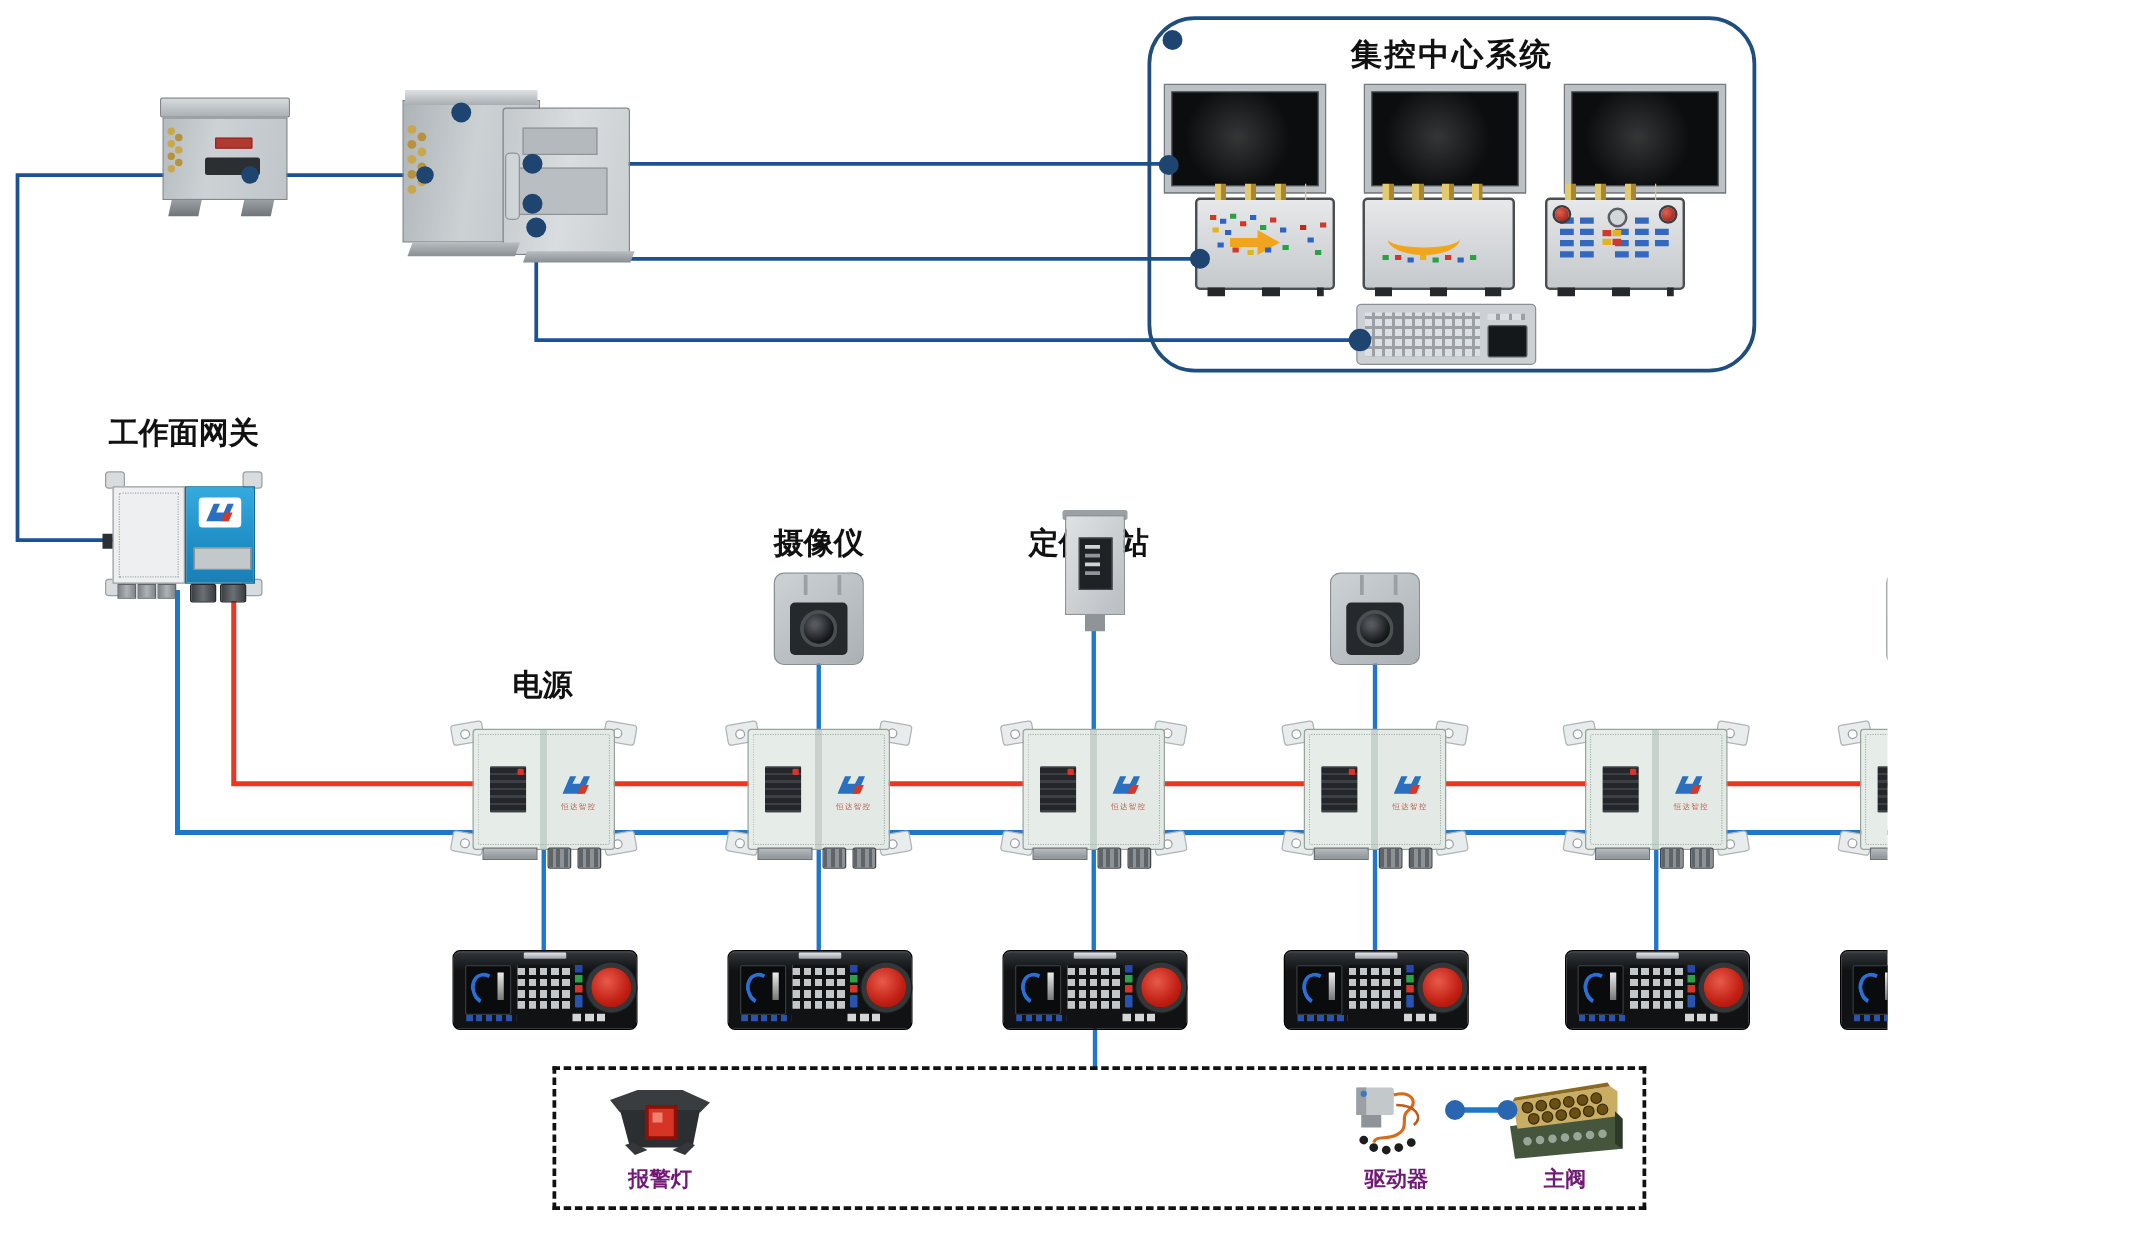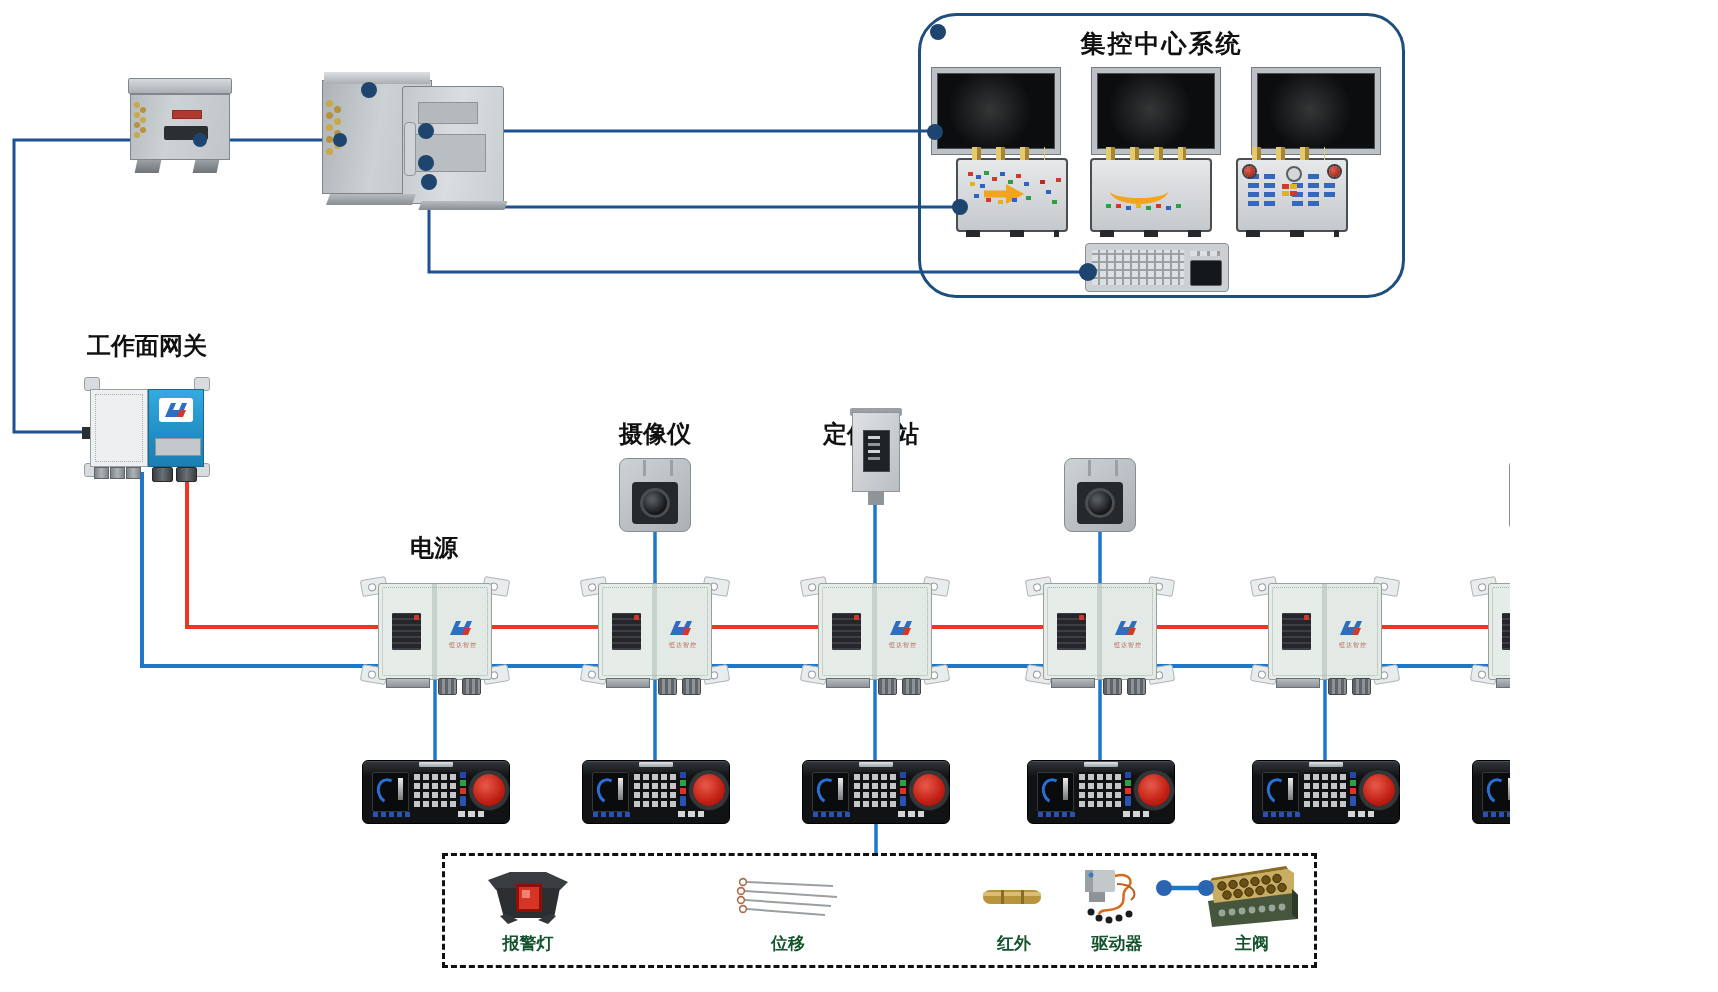--- a/index.html
+++ b/index.html
@@ -113,21 +113,21 @@
   .bpanel .kr{left:97px;top:27px;width:6px;height:6px;background:#d4372a;}
   .bpanel .kb2{left:97px;top:35px;width:6px;height:10px;background:#2a52b0;border-radius:1px;}
   .bpanel .brow{left:10px;top:51px;width:40px;height:5px;background:repeating-linear-gradient(90deg,#2a52b0 0 5px,transparent 5px 8px);}
   .bpanel .wkeys{left:95px;top:50px;width:26px;height:6px;background:repeating-linear-gradient(90deg,#d3d6d8 0 7px,transparent 7px 10px);}
   .bpanel .estop{right:4px;top:13px;width:32px;height:32px;border-radius:50%;background:radial-gradient(circle at 40% 35%,#e85a4a,#c01f12 60%,#8f150c);box-shadow:0 0 0 4px #33373a,0 0 0 5px #1a1d1f;}
 
   
   .sensors-frame{position:absolute;left:442px;top:853px;width:875px;height:115px;border:3px dashed #111;box-sizing:border-box;}
   .sensor{position:absolute;top:862px;width:116px;height:100px;text-align:center;}
   .sensor .ic{display:flex;align-items:center;justify-content:center;height:70px;}
-  .sensor .sl{font-size:17px;font-weight:bold;color:#14532d;}
+  .sensor .sl{font-size:17px;font-weight:bold;color:#701a75;}
 </style>
 </head>
 <body>
 
 <div class="canvas">
 
   <svg class="layer" width="1718" height="992" viewBox="0 0 1718 992">
     <g fill="none" stroke="#1d5191" stroke-width="3">
       <path d="M338 140H14V432H92"></path>
       <path d="M426 131H935"></path>
@@ -450,52 +450,22 @@
         <rect x="37" y="21" width="20" height="22" fill="#d63425"></rect>
         <rect x="40" y="24" width="8" height="8" fill="#f08070"></rect>
         <polygon points="18,50 26,58 36,54 24,48" fill="#34373a"></polygon>
         <polygon points="74,50 66,58 56,54 68,48" fill="#34373a"></polygon>
       </svg>
     </div>
     <div class="sl">报警灯</div>
   </div>
 
 
-  <div class="sensor" style="left:730px">
-    <div class="ic">
-      <svg width="110" height="50" viewBox="0 0 110 50">
-        <g stroke="#9a9fa3" stroke-width="2" fill="none">
-          <line x1="14" y1="10" x2="100" y2="14"></line>
-            <line x1="12" y1="19" x2="104" y2="25"></line>
-          <line x1="12" y1="28" x2="98" y2="34"></line>
-            <line x1="14" y1="37" x2="92" y2="43"></line>
-        </g>
-        <g stroke="#b06a4a" stroke-width="1.6" fill="none">
-          <circle cx="10" cy="10" r="3.4"></circle>
-            <circle cx="8" cy="19" r="3.4"></circle>
-            <circle cx="8" cy="28" r="3.4"></circle>
-            <circle cx="10" cy="37" r="3.4"></circle>
-        </g>
-      </svg>
-    </div>
-    <div class="sl">位移</div>
-  </div>
-
-
-  <div class="sensor" style="left:956px">
-    <div class="ic">
-      <svg width="70" height="28" viewBox="0 0 70 28">
-        <rect x="4" y="7" width="58" height="14" rx="7" fill="#b8943c"></rect>
-        <rect x="4" y="9" width="58" height="4" rx="2" fill="#dcbf6e"></rect>
-        <rect x="22" y="7" width="3" height="14" fill="#8a6c22"></rect>
-        <rect x="42" y="7" width="3" height="14" fill="#8a6c22"></rect>
-      </svg>
-    </div>
-    <div class="sl">红外</div>
-  </div>
+
+
 
   <div class="sensor" style="left:1059px">
     <div class="ic">
       <svg width="80" height="70" viewBox="0 0 80 70">
         <rect x="8" y="8" width="30" height="22" rx="2" fill="#c3c8cb"></rect>
         <rect x="8" y="8" width="8" height="22" fill="#9aa0a4"></rect>
         <circle cx="14" cy="13" r="2.5" fill="#3a78c0"></circle>
         <rect x="12" y="30" width="16" height="10" fill="#8e9397"></rect>
         <path d="M38 14 C52 10,58 20,50 26 C42 32,52 40,40 46 C32 50,24 46,22 52" stroke="#d86a1e" stroke-width="2.5" fill="none"></path>
         <path d="M40 22 C56 22,62 32,54 38" stroke="#c05a14" stroke-width="2" fill="none"></path>

